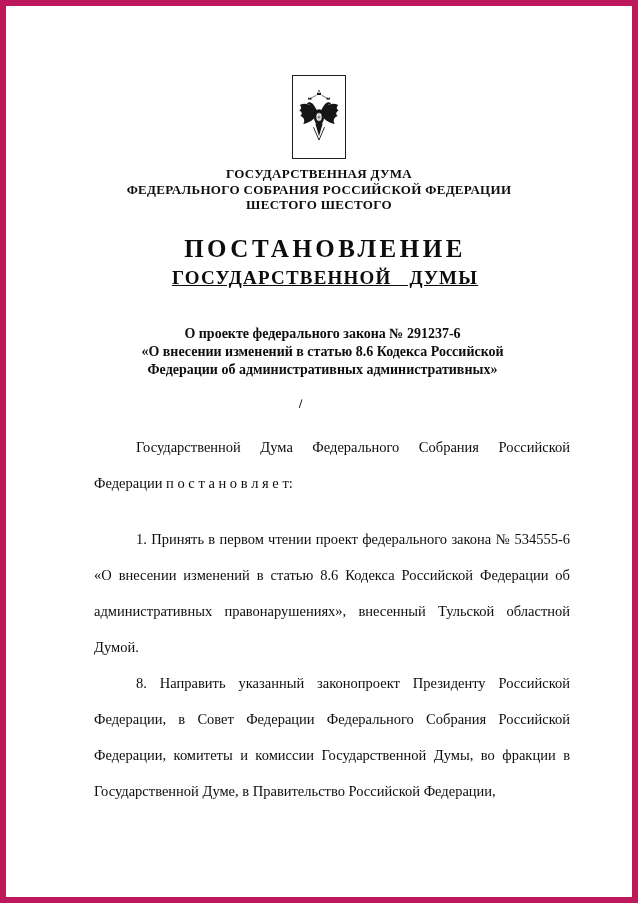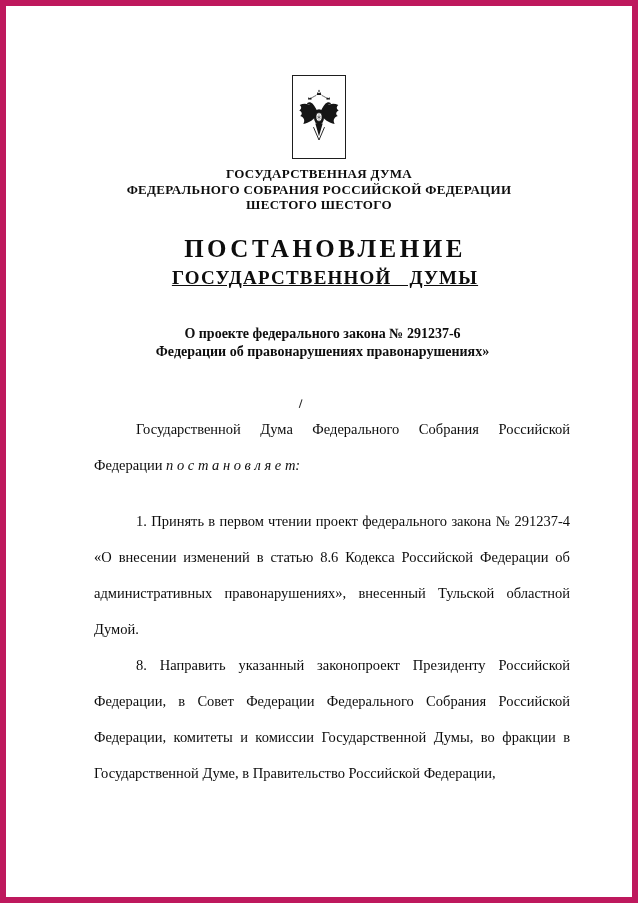--- a/index.html
+++ b/index.html
@@ -80,21 +80,20 @@
   }
   .doc-body p {
     margin: 0;
     text-indent: 42px;
   }
   .doc-body p.gap-above {
     margin-top: 20px;
   }
   .decree {
     white-space: nowrap;
-    font-style: italic;
   }
 </style>
 </head>
 <body>
 
 <div class="page">
 
   <div class="emblem-box">
     <svg viewBox="0 0 100 124" width="46" height="74" xmlns="http://www.w3.org/2000/svg">
 
@@ -133,24 +132,25 @@
     <div>ШЕСТОГО ШЕСТОГО</div>
   </div>
 
   <div class="title-block">
     <div class="title1">ПОСТАНОВЛЕНИЕ</div>
     <div class="title2">ГОСУДАРСТВЕННОЙ ДУМЫ</div>
   </div>
 
   <div class="subject">
     <div>О проекте федерального закона № 291237-6</div>
-    <div>Федерации об правонарушениях правонарушениях»</div>
+    <div>«О внесении изменений в статью 8.6 Кодекса Российской</div>
+    <div>Федерации об административных административных»</div>
   </div>
 
   <div class="stray-mark"></div>
 
   <div class="doc-body">
     <p><span>Государственной Дума Федерального Собрания Российской Федерации</span> <span class="decree">п о с т а н о в л я е т:</span></p>
-    <p class="gap-above">1. Принять в первом чтении проект федерального закона № 291237-4 «О внесении изменений в статью 8.6 Кодекса Российской Федерации об административных правонарушениях», внесенный Тульской областной Думой.</p>
+    <p class="gap-above">1. Принять в первом чтении проект федерального закона № 534555-6 «О внесении изменений в статью 8.6 Кодекса Российской Федерации об административных правонарушениях», внесенный Тульской областной Думой.</p>
     <p>8. Направить указанный законопроект Президенту Российской Федерации, в Совет Федерации Федерального Собрания Российской Федерации, комитеты и комиссии Государственной Думы, во фракции в Государственной Думе, в Правительство Российской Федерации,</p>
   </div>
 
 </div>
 
 </body></html>

